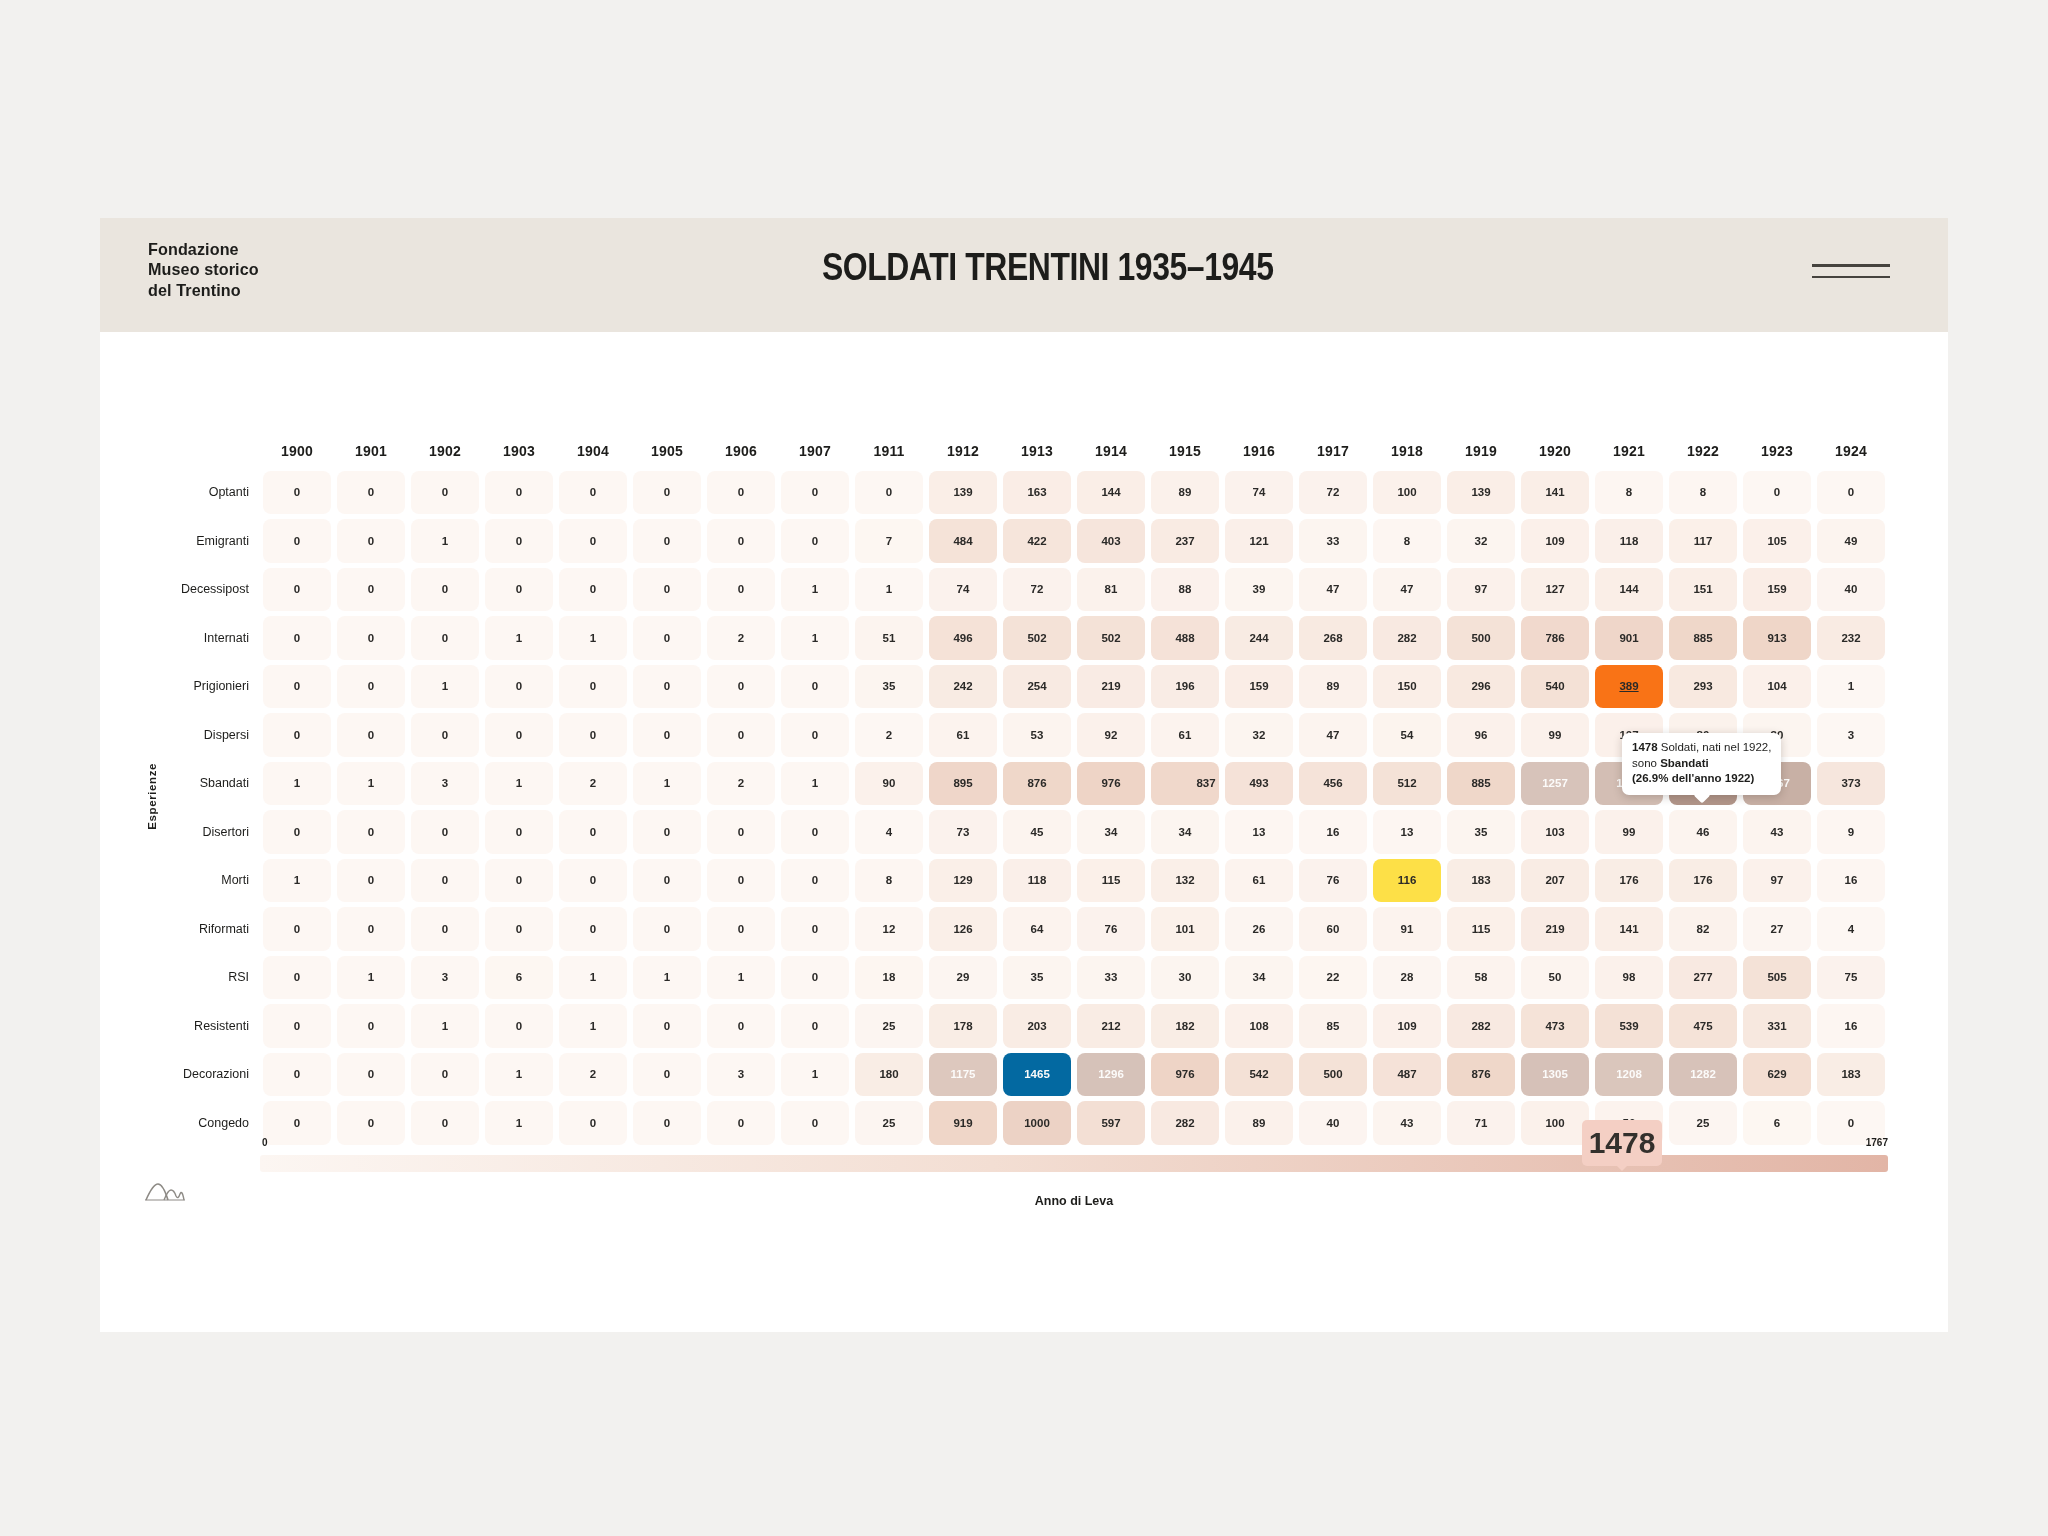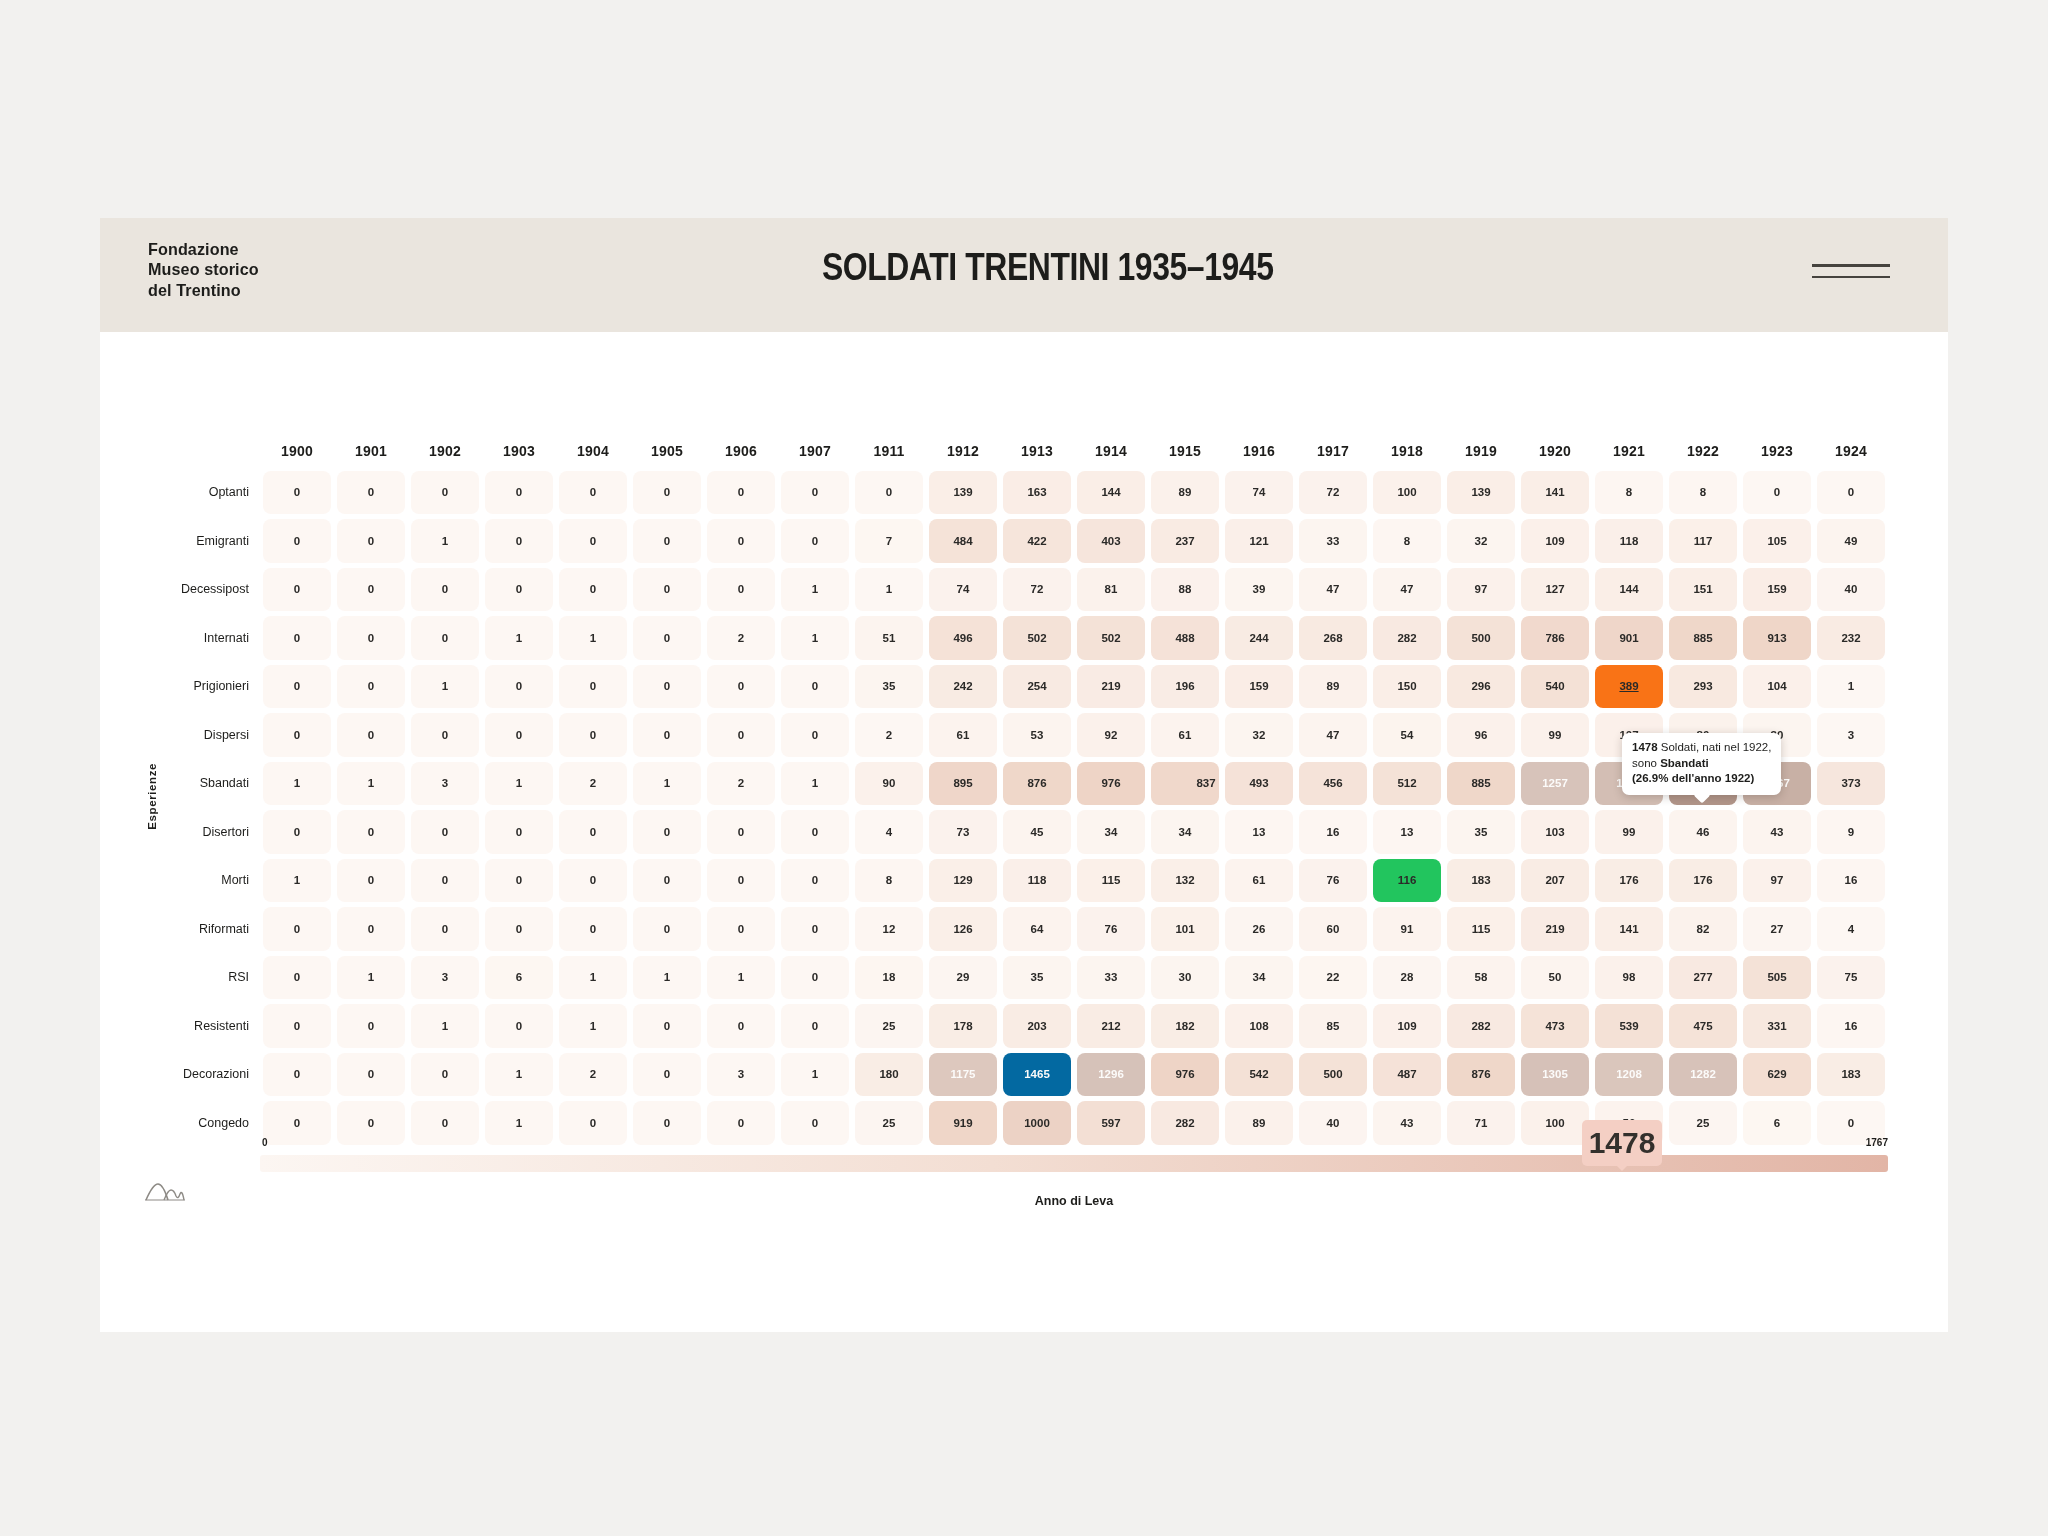--- a/index.html
+++ b/index.html
@@ -308,21 +308,21 @@
       <div class="cell" style="background: rgb(253, 247, 243);">0</div>
       <div class="cell" style="background: rgb(253, 247, 243);">0</div>
       <div class="cell" style="background: rgb(253, 247, 243);">0</div>
       <div class="cell" style="background: rgb(253, 246, 242);">8</div>
       <div class="cell" style="background: rgb(250, 239, 232);">129</div>
       <div class="cell" style="background: rgb(250, 239, 233);">118</div>
       <div class="cell" style="background: rgb(251, 240, 233);">115</div>
       <div class="cell" style="background: rgb(250, 239, 232);">132</div>
       <div class="cell" style="background: rgb(252, 243, 238);">61</div>
       <div class="cell" style="background: rgb(251, 242, 237);">76</div>
-      <div class="cell" style="background: #22c55e;">116</div>
+      <div class="cell" style="background: #fde047;">116</div>
       <div class="cell" style="background: rgb(249, 237, 229);">183</div>
       <div class="cell" style="background: rgb(249, 236, 228);">207</div>
       <div class="cell" style="background: rgb(249, 237, 229);">176</div>
       <div class="cell" style="background: rgb(249, 237, 229);">176</div>
       <div class="cell" style="background: rgb(251, 241, 235);">97</div>
       <div class="cell" style="background: rgb(253, 246, 242);">16</div>
       <div class="rowlabel">Riformati</div>
       <div class="cell" style="background: rgb(253, 247, 243);">0</div>
       <div class="cell" style="background: rgb(253, 247, 243);">0</div>
       <div class="cell" style="background: rgb(253, 247, 243);">0</div>

